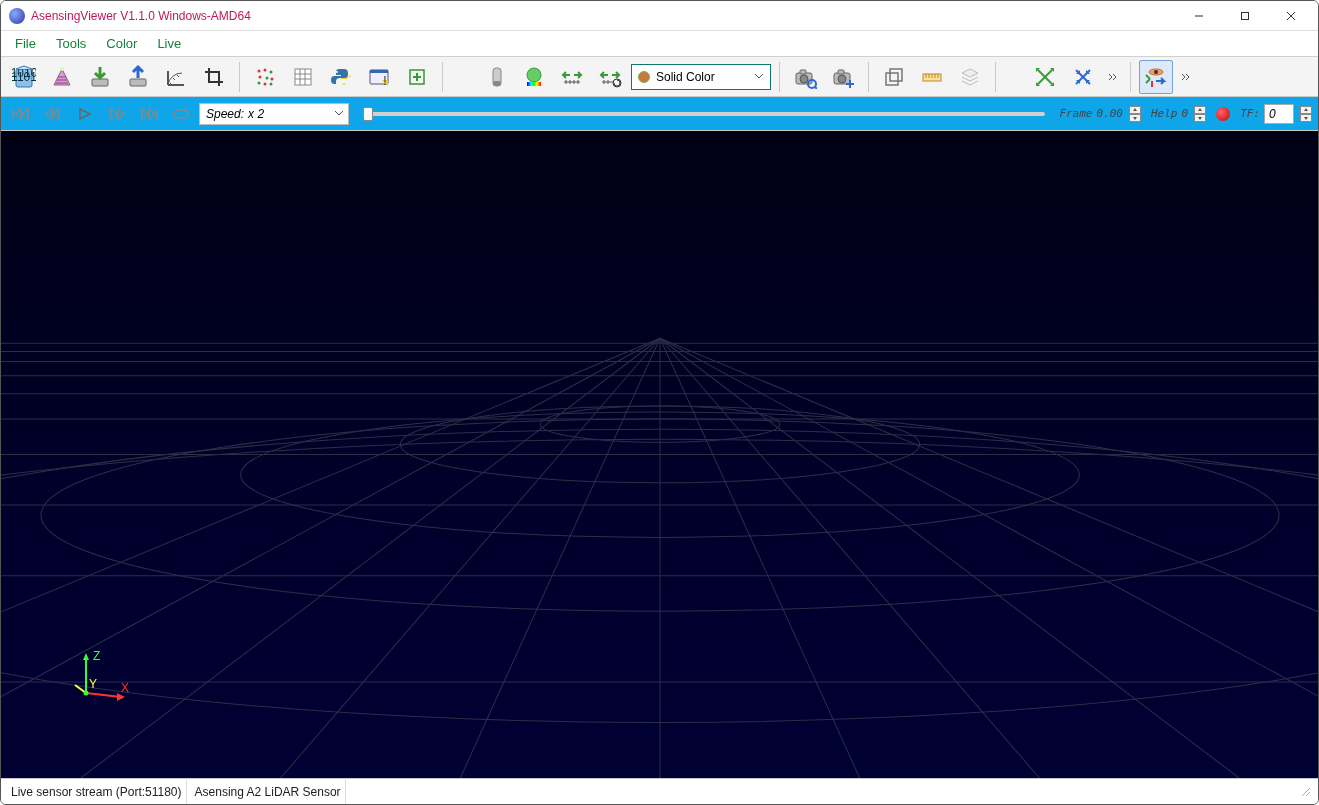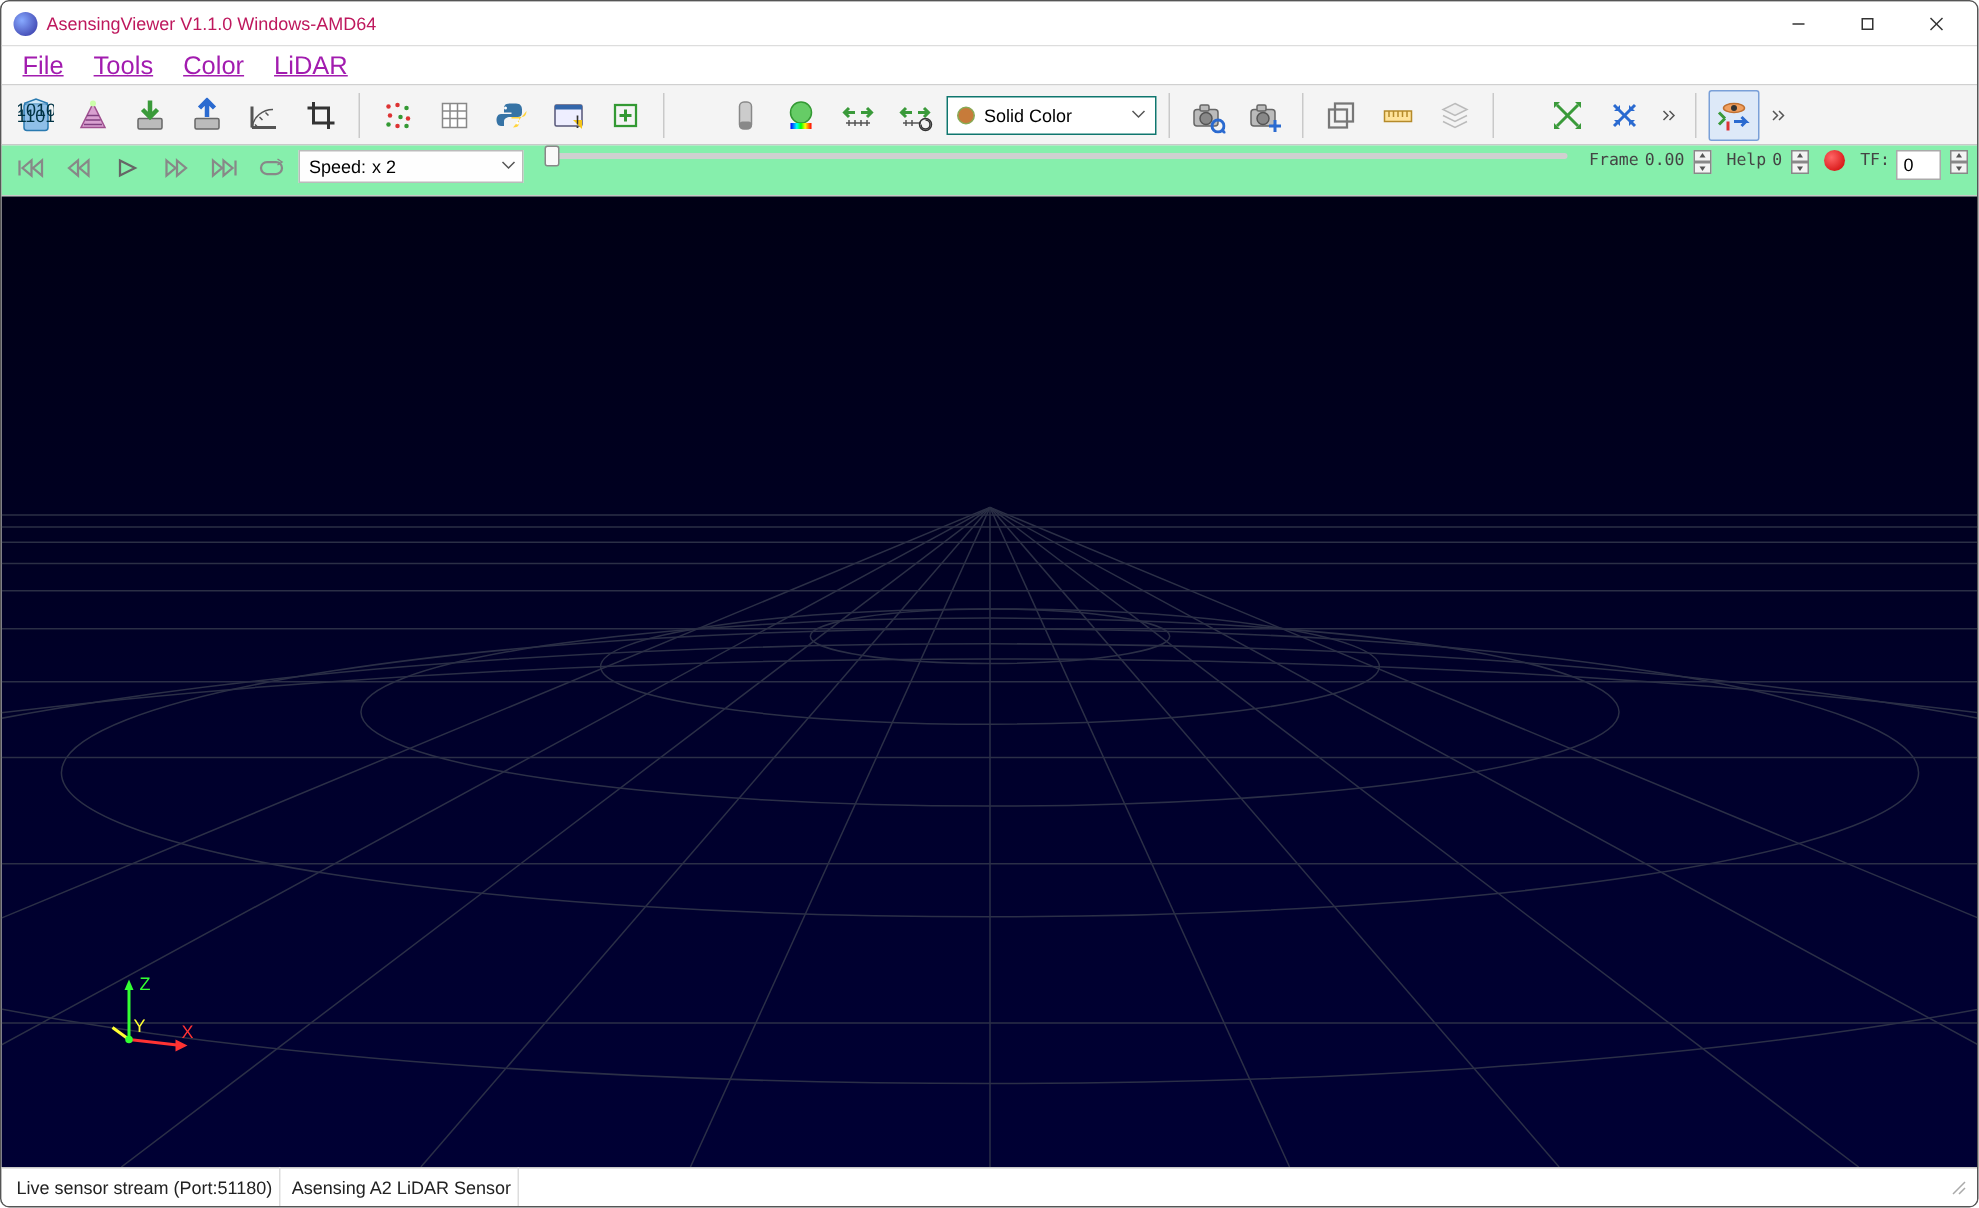--- a/index.html
+++ b/index.html
@@ -4,29 +4,29 @@
 <style>
 * { margin:0; padding:0; box-sizing:border-box; font-family:"Segoe UI",Tahoma,sans-serif; font-size:12px; }
 body { width:1319px; height:805px; background:#fff; overflow:hidden; display:flex; flex-direction:column; border:1px solid #555; border-radius:6px; }
 .titlebar { height:30px; background:#fff; display:flex; align-items:center; padding:0 4px; border-bottom:1px solid #ddd; }
 .titlebar .appicon { width:16px; height:16px; border-radius:50%; background:radial-gradient(circle at 35% 35%, #88aaff, #3030a0); margin:0 6px 0 4px; }
 .titlebar .title { flex:0 0 auto; font-size:12px; color:#be185d; }
 .titlebar .spacer { flex:1; }
 .winbtn { width:46px; height:30px; display:flex; align-items:center; justify-content:center; color:#333; }
 .winbtn svg { width:10px; height:10px; }
 .menubar { height:26px; background:#fff; display:flex; align-items:center; padding:0 4px; gap:0; border-bottom:1px solid #d0d0d0; }
-.menubar .mitem { padding:4px 10px; color:#a21caf; font-size:17px;text-decoration:underline; }
+.menubar .mitem { padding:4px 10px; color:#15803d; font-size:13px; }
 .toolbar { background:#f4f4f4; border-bottom:1px solid #c9c9c9; display:flex; align-items:center; padding:2px 6px; gap:4px; min-height:40px; }
 .tbtn { width:34px; height:34px; display:flex; align-items:center; justify-content:center; border:1px solid transparent; border-radius:2px; }
 .tsep { width:1px; height:30px; background:#c9c9c9; margin:0 4px; }
 .combo { height:26px; border:1px solid #0f766e; background:#fff; display:flex; align-items:center; padding:0 6px; gap:6px; min-width:140px; font-family:monospace; }
 .combo .swatch { width:12px; height:12px; border-radius:50%; background:#c77b3a; border:1px solid #8a5; }
 .combo .chev { margin-left:auto; }
 .chev svg { width:10px; height:10px; }
-.playbar { background:#86efac; border-bottom:1px solid #c9c9c9; display:flex; padding:3px 6px; gap:4px; height:34px; }
+.playbar { background:#0ea5e9; border-bottom:1px solid #c9c9c9; display:flex; align-items:center; padding:3px 6px; gap:4px; height:34px;font-style:italic; }
 .pbtn { width:28px; height:24px; display:flex; align-items:center; justify-content:center; color:#666; }
 .speedbox { border:1px solid #bbb; background:#fefefe; height:22px; display:flex; align-items:center; padding:0 4px 0 6px; min-width:150px; font-family:monospace; gap:4px; }
 .speedbox .chev { margin-left:auto; }
 .slider { flex:1; height:8px; display:flex; align-items:center; margin:0 10px; }
 .slider .track { height:4px; background:#d0d0d0; width:100%; border-radius:2px; position:relative; }
 .slider .thumb { position:absolute; left:0; top:-5px; width:10px; height:14px; background:#f9f9f9; border:1px solid #888; border-radius:2px; }
 .rlabel { font-family:monospace; color:#444; font-size:11px; }
 .spin { display:flex; flex-direction:column; gap:0; margin-left:2px; }
 .spin div { width:12px; height:8px; border:1px solid #888; display:flex; align-items:center; justify-content:center; background:#f3f3f3; }
 .spin svg { width:6px; height:6px; }
@@ -62,21 +62,21 @@
         <line x1="1" y1="1" x2="9" y2="9" stroke="#333" stroke-width="1"></line>
         <line x1="9" y1="1" x2="1" y2="9" stroke="#333" stroke-width="1"></line>
       </svg>
     </div>
 </div>
 
 <div class="menubar">
   <div class="mitem">File</div>
   <div class="mitem">Tools</div>
   <div class="mitem">Color</div>
-  <div class="mitem">LiDAR</div>
+  <div class="mitem">Live</div>
 </div>
 
 <div class="toolbar">
   <div class="tbtn">
       <svg width="24" height="24">
         <rect x="4" y="4" width="16" height="18" rx="2" fill="#8fbfe8" stroke="#2a7ab0"></rect>
         <text x="12" y="12" font-size="4" fill="#034" text-anchor="middle">010101</text>
         <text x="12" y="16" font-size="4" fill="#034" text-anchor="middle">011010</text>
         <path d="M4 4 L12 1 L20 4" fill="#cfe6f7" stroke="#2a7ab0"></path>
       </svg>

